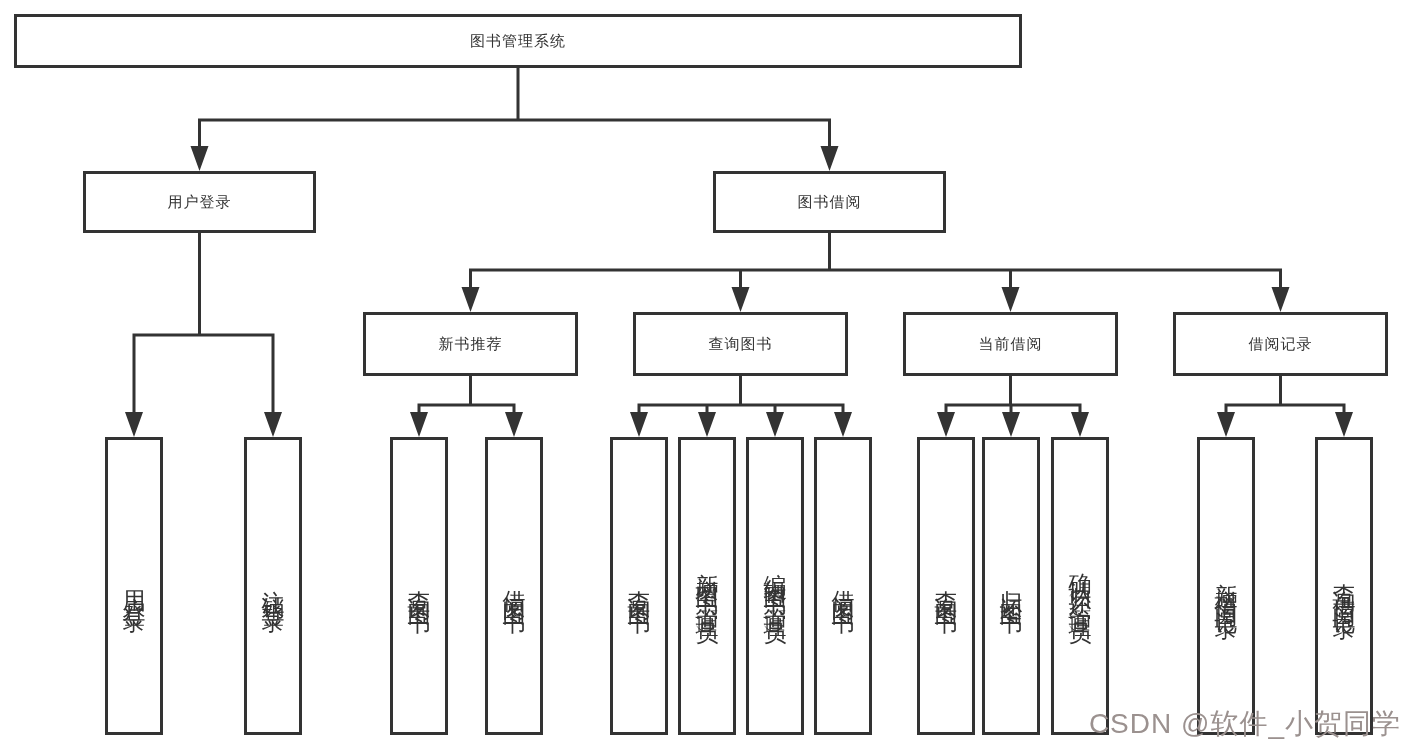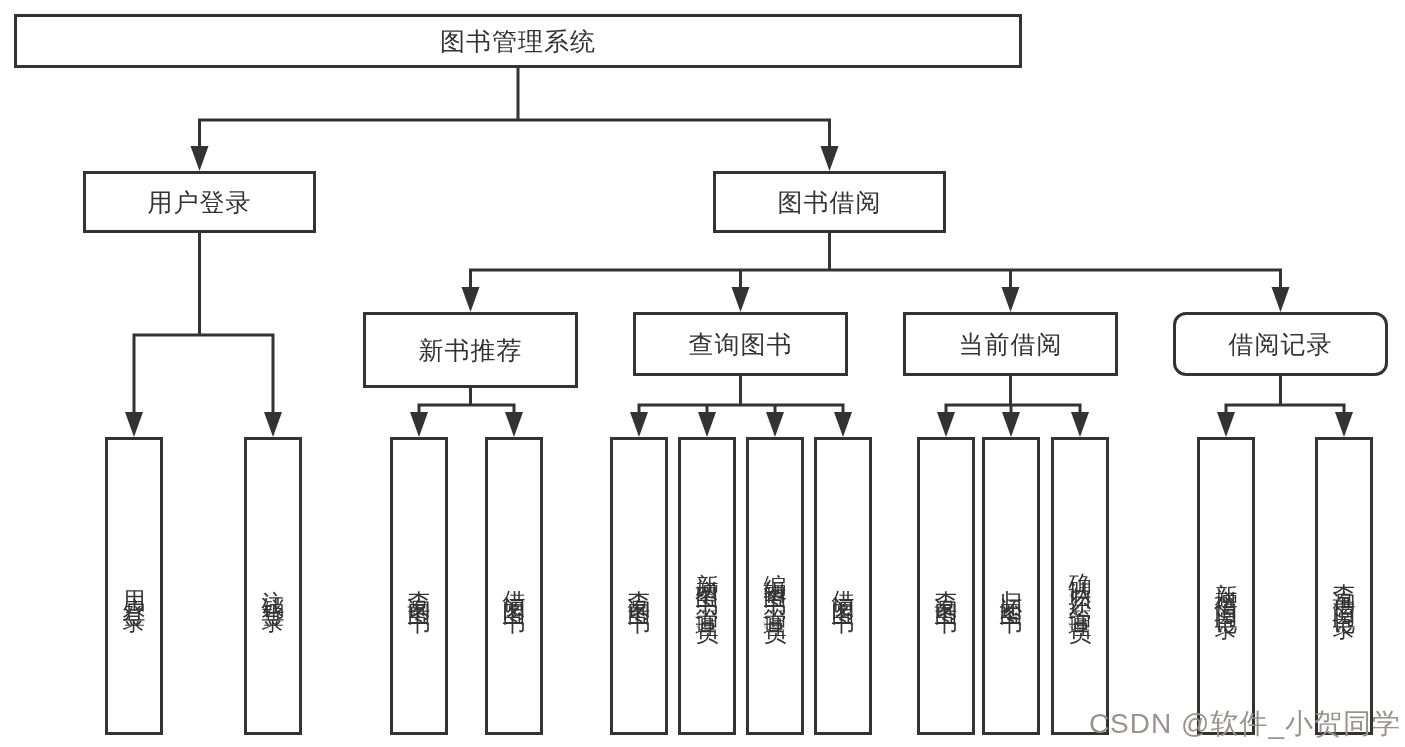--- a/index.html
+++ b/index.html
@@ -22,21 +22,21 @@
     box-sizing:border-box;
     border:3px solid #333333;
     background:#ffffff;
     color:#333333;
     display:flex;
     align-items:center;
     justify-content:center;
     text-align:center;
   }
   .hnode{
-    font-size:25px;
+    font-size:15px;
     letter-spacing:1px;
     white-space:nowrap;
   }
   .leaf{
     writing-mode:vertical-rl;
     text-orientation:mixed;
     font-size:23px;
     letter-spacing:7px;
     line-height:1;
   }
@@ -91,24 +91,24 @@
       M1071 412 L1089 412 L1080 437 Z
       M1217 412 L1235 412 L1226 437 Z
       M1335 412 L1353 412 L1344 437 Z"></path>
   </svg>
 
   <div class="node hnode" style="left:14px;top:14px;width:1008px;height:54px;">图书管理系统</div>
 
   <div class="node hnode" style="left:83px;top:171px;width:233px;height:62px;">用户登录</div>
   <div class="node hnode" style="left:713px;top:171px;width:233px;height:62px;">图书借阅</div>
 
-  <div class="node hnode" style="left:363px;top:312px;width:215px;height:76px;">新书推荐</div>
+  <div class="node hnode" style="left:363px;top:312px;width:215px;height:64px;">新书推荐</div>
   <div class="node hnode" style="left:633px;top:312px;width:215px;height:64px;">查询图书</div>
   <div class="node hnode" style="left:903px;top:312px;width:215px;height:64px;">当前借阅</div>
-  <div class="node hnode" style="left:1173px;top:312px;width:215px;height:64px;border-radius:13px;">借阅记录</div>
+  <div class="node hnode" style="left:1173px;top:312px;width:215px;height:64px;">借阅记录</div>
 
   <div class="node leaf" style="left:105px;top:437px;width:58px;height:298px;">用户登录</div>
   <div class="node leaf" style="left:244px;top:437px;width:58px;height:298px;">注销登录</div>
 
   <div class="node leaf" style="left:390px;top:437px;width:58px;height:298px;">查询图书</div>
   <div class="node leaf" style="left:485px;top:437px;width:58px;height:298px;">借阅图书</div>
 
   <div class="node leaf" style="left:610px;top:437px;width:58px;height:298px;">查询图书</div>
   <div class="node leaf" style="left:678px;top:437px;width:58px;height:298px;">新增图书（管理员）</div>
   <div class="node leaf" style="left:746px;top:437px;width:58px;height:298px;">编辑图书（管理员）</div>

